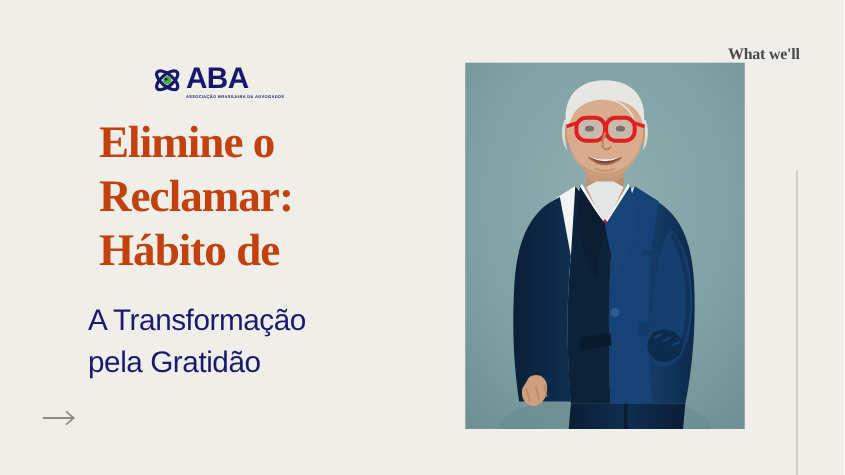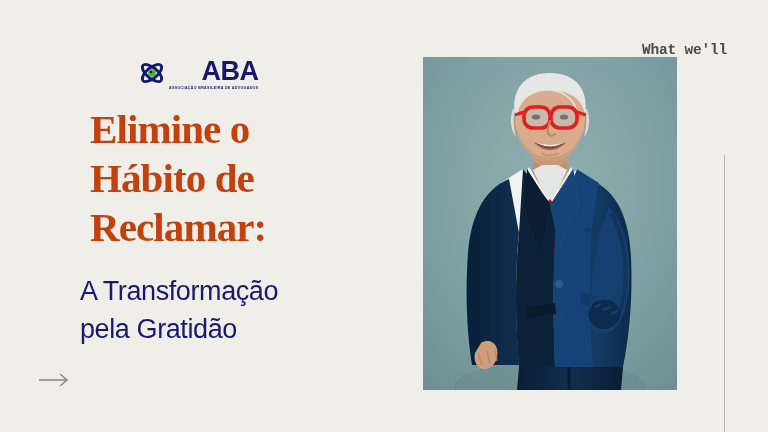--- a/index.html
+++ b/index.html
@@ -30,21 +30,21 @@
   #logo-mark {
     width: 26px;
     height: 26px;
     flex: 0 0 26px;
     display: block;
     margin-top: 1px;
   }
   #logo-text-col {
     display: flex;
     flex-direction: column;
-    align-items: flex-end;
+    align-items: flex-start;
     line-height: 1;
   }
   #logo-word {
     font-size: 27px;
     font-weight: 700;
     letter-spacing: -0.5px;
     color: #17176b;
     line-height: 0.96;
     font-family: "Liberation Sans", sans-serif;
   }
@@ -117,21 +117,21 @@
     right: 41px;
     top: 41px;
     width: 210px;
     margin: 0;
     text-align: right;
     font-size: 14.5px;
     font-weight: 700;
     line-height: 1.27;
     letter-spacing: -0.2px;
     color: #4a4a48;
-    font-family: Liberation Mono, monospace;
+    font-family: Liberation Serif, serif;
   }
   #kicker .kick-line { display: block; }
 
   
   #divider {
     position: absolute;
     left: 724px;
     top: 155px;
     width: 1px;
     height: 277px;
@@ -153,22 +153,22 @@
       <circle cx="29.5" cy="29.5" r="3.2" fill="#17176b"></circle>
     </svg>
     <div id="logo-text-col">
       <span id="logo-word">ABA</span>
       <span id="logo-sub">ASSOCIAÇÃO BRASILEIRA DE ADVOGADOS</span>
     </div>
   </div>
 
   <h1 id="headline">
     <span class="hl-line">Elimine o</span>
+    <span class="hl-line">Reclamar:</span>
     <span class="hl-line">Hábito de</span>
-    <span class="hl-line">Reclamar:</span>
   </h1>
 
   <h2 id="subheadline">
     <span class="sub-line">A Transformação</span>
     <span class="sub-line">pela Gratidão</span>
   </h2>
 
   <svg id="arrow-next" viewBox="0 0 32 18" aria-hidden="true">
     <line x1="1" y1="9" x2="28" y2="9" stroke="#8d8b84" stroke-width="1.6"></line>
     <polyline points="22,3 29,9 22,15" fill="none" stroke="#8d8b84" stroke-width="1.6"></polyline>

